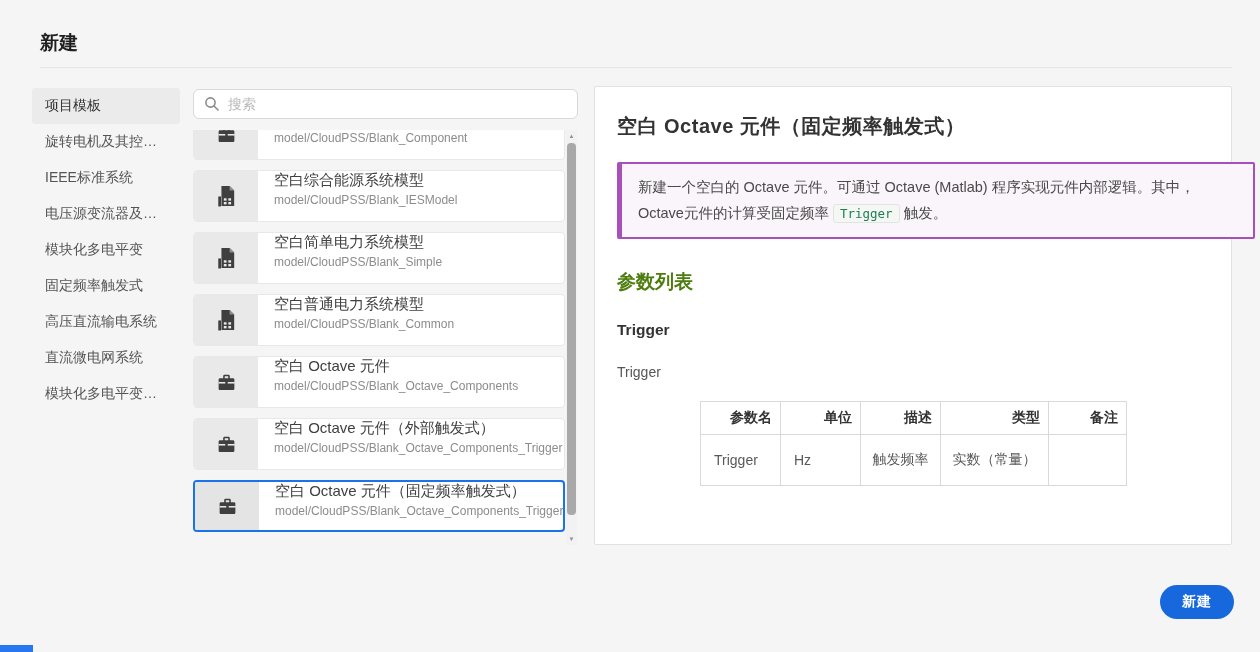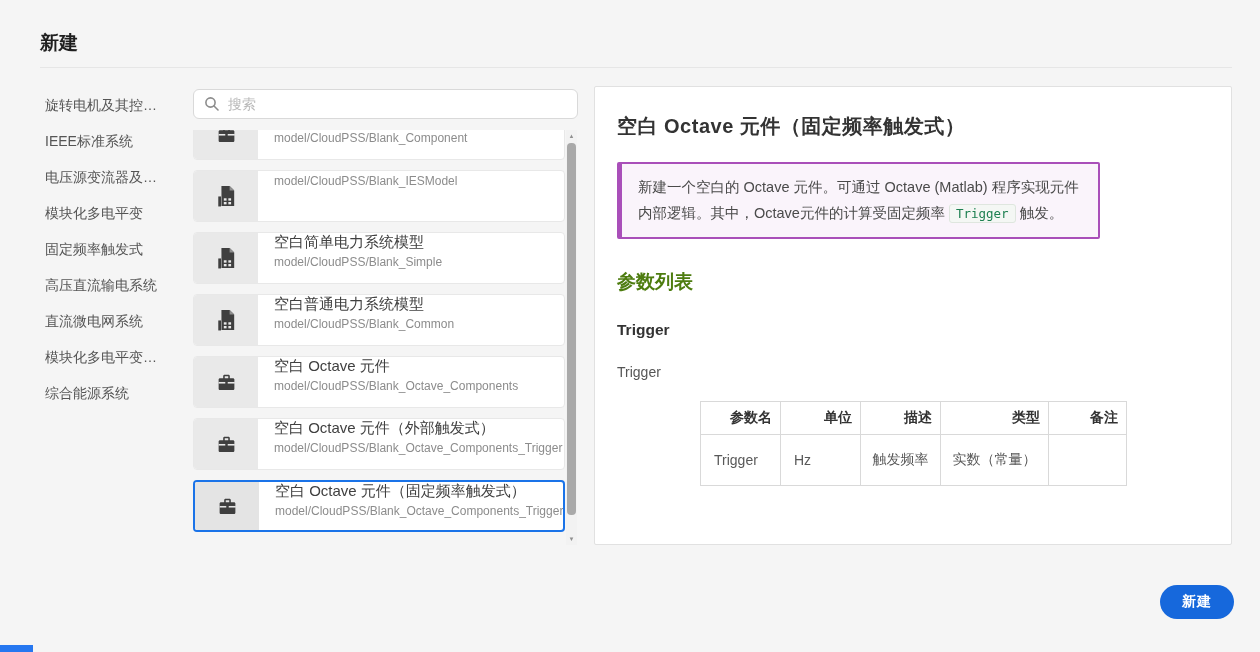--- a/index.html
+++ b/index.html
@@ -43,21 +43,21 @@
   .sb-arrow { position:absolute; left:0; width:11px; height:12px; display:flex; align-items:center;
               justify-content:center; color:#8f8f8f; font-size:6px; }
   .sb-arrow.up { top:0; }
   .sb-arrow.down { bottom:0; }
   .sb-thumb { position:absolute; left:1px; top:13px; width:9px; height:372px; background:#a9a9a9; border-radius:4px; }
 
   
   .detail-panel { position:absolute; left:594px; top:86px; width:638px; height:459px; background:#fff;
                   border:1px solid #e1e1e1; border-radius:2px; padding:26px 24px 0 22px; }
   .detail-title { font-size:20px; font-weight:bold; color:#333; letter-spacing:.5px; }
-  .desc-box { margin-top:22px; width:483px; background:#faf4fb; border:2px solid #a94fb9; border-left-width:5px;
+  .desc-box { margin-top:22px; width:638px; background:#faf4fb; border:2px solid #a94fb9; border-left-width:5px;
               border-radius:2px; padding:10px 16px; font-size:14.5px; line-height:26px; color:#4a4a4a; }
   .code-chip { font-family:"DejaVu Sans Mono","Liberation Mono",monospace; font-size:12.5px; color:#1e8052;
                background:#f4f7f4; border:1px solid #dfe6df; border-radius:3px; padding:1px 6px; }
   .params-heading { margin-top:30px; font-size:19px; font-weight:bold; color:#4d7c0f; }
   .param-group { margin-top:26px; font-size:15.5px; font-weight:bold; color:#333; }
   .param-name { margin-top:25px; font-size:14px; color:#555; }
   .param-table { margin:21px 0 0 83px; border-collapse:collapse; table-layout:fixed; font-size:14px; color:#595959; }
   .param-table th, .param-table td { border:1px solid #d9d9d9; overflow:hidden; white-space:nowrap; }
   .param-table th { height:33px; font-weight:bold; color:#333; text-align:right; padding:0 8px; }
   .param-table td { height:34px; padding:0 13px; }
@@ -71,29 +71,29 @@
 
   svg { display:block; }
 </style>
 </head>
 <body>
 
 <div class="page-title">新建</div>
 <div class="title-divider"></div>
 
 <div class="sidebar">
+  <div class="side-item selected">项目模板</div>
   <div class="side-item">旋转电机及其控…</div>
   <div class="side-item">IEEE标准系统</div>
   <div class="side-item">电压源变流器及…</div>
   <div class="side-item">模块化多电平变</div>
   <div class="side-item">固定频率触发式</div>
   <div class="side-item">高压直流输电系统</div>
   <div class="side-item">直流微电网系统</div>
   <div class="side-item">模块化多电平变…</div>
-  <div class="side-item">综合能源系统</div>
 </div>
 
 <div class="search-box">
   <span>
     <svg width="16" height="16" viewBox="0 0 16 16">
         <circle cx="6.5" cy="6.5" r="4.6" fill="none" stroke="#8c8c8c" stroke-width="1.6"></circle>
         <line x1="10" y1="10" x2="14" y2="14" stroke="#8c8c8c" stroke-width="1.6" stroke-linecap="round"></line>
       </svg>
   </span>
   <input type="text" placeholder="搜索" style="">
@@ -122,20 +122,21 @@
             <path fill="#3f3f3f" d="M6 1h9l5 5v17H6z"></path>
             <path fill="#8f8f8f" d="M15 1l5 5h-5z"></path>
             <rect x="2.5" y="12.5" width="3" height="11" fill="#3f3f3f"></rect>
             <rect x="8.6" y="14.5" width="3" height="2.6" fill="#e9e9e9"></rect>
             <rect x="13.6" y="14.5" width="3" height="2.6" fill="#e9e9e9"></rect>
             <rect x="8.6" y="18.6" width="3" height="2.6" fill="#e9e9e9"></rect>
             <rect x="13.6" y="18.6" width="3" height="2.6" fill="#e9e9e9"></rect>
           </svg>
       </span>
       <span class="card-body">
+        <span class="card-title">空白综合能源系统模型</span>
         <span class="card-path">model/CloudPSS/Blank_IESModel</span>
       </span>
     </div>
 
     <div class="card">
       <span class="card-icon">
         <svg width="20" height="22" viewBox="0 0 22 24">
             <path fill="#3f3f3f" d="M6 1h9l5 5v17H6z"></path>
             <path fill="#8f8f8f" d="M15 1l5 5h-5z"></path>
             <rect x="2.5" y="12.5" width="3" height="11" fill="#3f3f3f"></rect>

